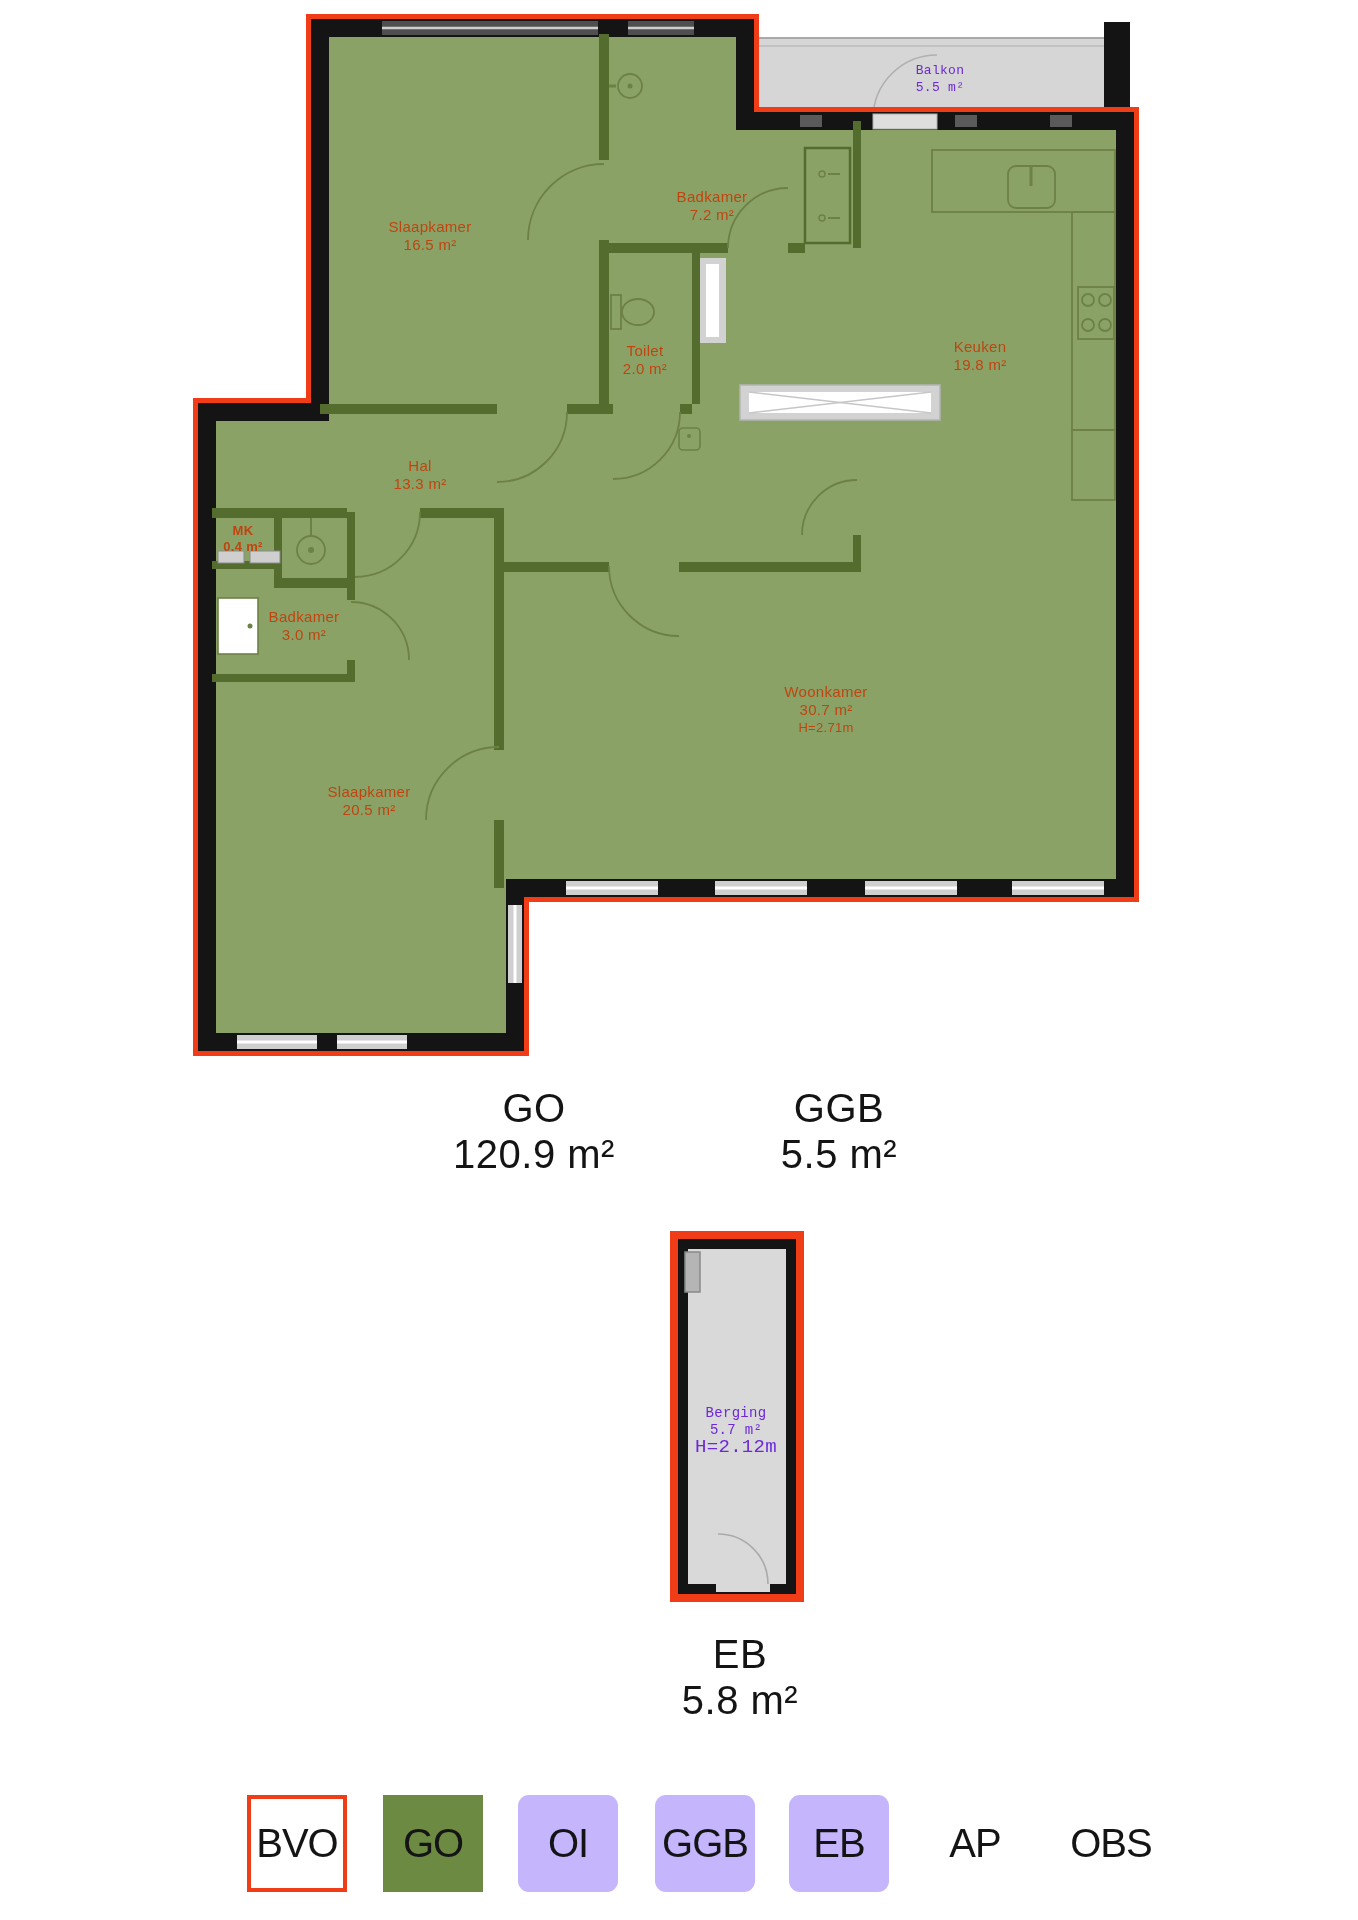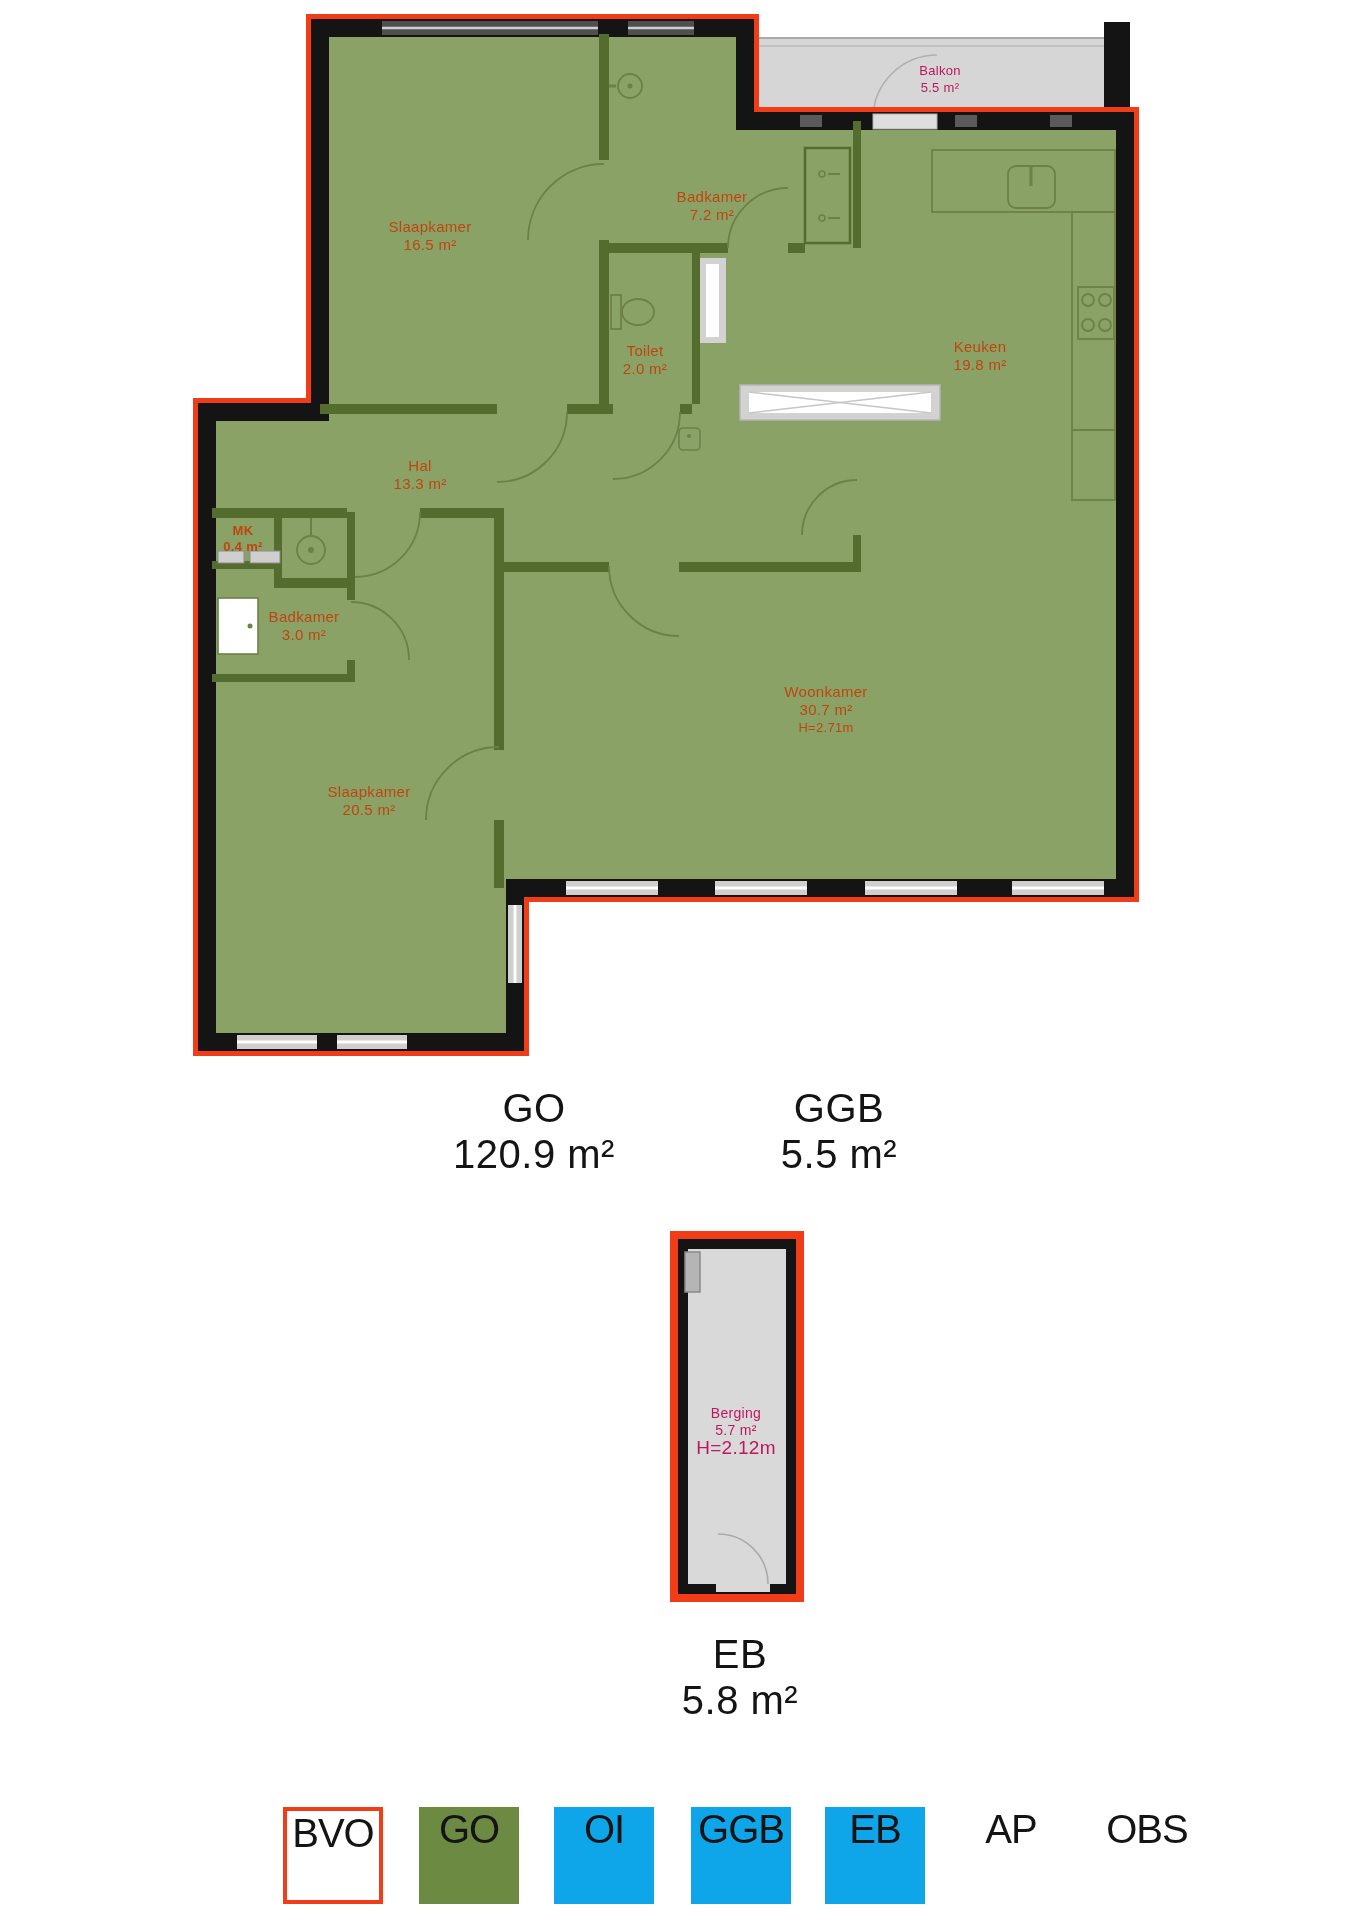--- a/index.html
+++ b/index.html
@@ -3,29 +3,29 @@
 <meta charset="utf-8">
 <style>
   html,body{margin:0;padding:0;background:#ffffff;}
   body{width:1358px;height:1920px;font-family:"Liberation Sans",sans-serif;overflow:hidden;}
   .stage{position:relative;width:1358px;height:1920px;background:#fff;}
   svg{position:absolute;left:0;top:0;}
   .lbl{position:absolute;transform:translate(-50%,-50%);text-align:center;white-space:nowrap;pointer-events:none;}
   .room-lbl{color:#c2410c;opacity:.95;font-size:15px;line-height:18px;letter-spacing:.3px;}
   .room-lbl.small{font-size:13px;line-height:16px;font-weight:bold;}
   .room-lbl .h{font-size:13px;}
-  .gray-lbl{color:#be185d;font-size:13px;line-height:17px;letter-spacing:.3px;}
+  .gray-lbl{color:#6d28d9;font-size:13px;line-height:17px;letter-spacing:.3px;font-family:Liberation Mono, monospace;}
   .big-lbl{color:#141414;font-size:40px;line-height:46px;letter-spacing:.5px;}
   .legend{position:absolute;left:0;top:1795px;width:1358px;height:97px;}
-  .legend-item{position:absolute;top:12px;height:97px;display:flex;align-items:flex-start;justify-content:center;margin-left:36px;}
+  .legend-item{position:absolute;top:0;height:97px;display:flex;align-items:center;justify-content:center;}
   .legend-item .code{font-size:40px;color:#141414;letter-spacing:-1px;}
   .box{width:100px;height:97px;}
   .box.bvo{background:#ffffff;border:4px solid #f03c17;box-sizing:border-box;}
   .box.go{background:#6d8a43;}
-  .box.oi,.box.ggb,.box.eb{background:#0ea5e9;}
+  .box.oi,.box.ggb,.box.eb{background:#c4b5fd;border-radius:11px;}
   .plain{width:100px;}
 </style>
 </head>
 <body>
 
 <div class="stage">
 
   <svg width="1358" height="1920" viewBox="0 0 1358 1920">
 
     <g>

